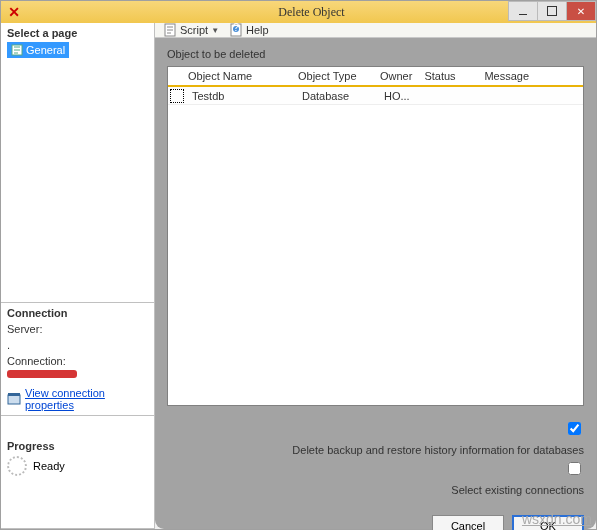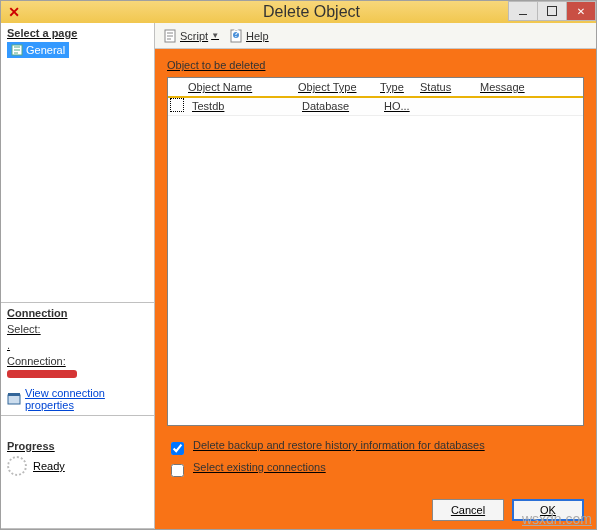--- a/index.html
+++ b/index.html
@@ -1,60 +1,60 @@
 <!DOCTYPE html>
 <html><head>
 <meta charset="utf-8">
 <style>
 * { box-sizing: border-box; font-family: "Segoe UI", Tahoma, sans-serif; font-size: 11px; }
 html, body { margin: 0; padding: 0; background: #fff; }
 .window { width: 597px; height: 530px; border: 1px solid #a0a0a0; background: #f0f0f0; position: relative; }
 .titlebar { height: 22px; background: linear-gradient(#f8d77a, #f1c74f); display: flex; align-items: center; position: relative; }
 .titlebar .close-left { width: 26px; height: 22px; display: flex; align-items: center; justify-content: center; color: #c00; font-size: 14px; font-weight: bold; }
-.titlebar .title { flex: 1; text-align: center; color: #333; font-size: 16px; }
+.titlebar .title { flex: 1; text-align: center; color: #333; font-size: 12px; font-family: Liberation Serif, serif; }
 .win-btns { position: absolute; right: 0; top: 0; display: flex; }
 .win-btn { width: 30px; height: 20px; display: flex; align-items: center; justify-content: center; background: #e5e5e5; border: 1px solid #bbb; margin-left: -1px; }
 .win-btn.minimize::after { content: ""; width: 8px; height: 1px; background: #333; margin-top: 6px; }
 .win-btn.maximize::after { content: ""; width: 8px; height: 8px; border: 1px solid #333; }
 .win-btn.close { background: #c94f44; color: #fff; }
 .win-btn.close::after { content: "✕"; font-size: 10px; }
-.body { display: flex; height: calc(100% - 22px); text-decoration: underline; }
+.body { display: flex; height: calc(100% - 22px); }
 .sidebar { width: 154px; background: #fff; border-right: 1px solid #c0c0c0; display: flex; flex-direction: column; }
 .side-section { border-bottom: 1px solid #c0c0c0; padding: 4px 6px; }
 .side-header { font-weight: bold; color: #333; margin-bottom: 3px; }
 .side-pages { flex: 0 0 auto; height: 280px; }
 .general-item { display: inline-flex; align-items: center; background: #3399ff; color: #fff; padding: 4px 4px; height: 16px; }
 .general-item .icon { margin-right: 3px; display: inline-block; }
 .side-conn { }
 .side-conn .label { color: #333; margin: 4px 0 0 0; }
 .side-conn .redact { width: 70px; height: 8px; background: #d01f1f; margin: 3px 0; border-radius: 3px; opacity: .9; }
 .link { color: #0046d5; text-decoration: underline; display: inline-flex; align-items: center; margin-top: 6px; }
 .link .icon { margin-right: 4px; }
 .side-progress { flex: 1; margin-top: 20px; }
 .spinner { width: 20px; height: 20px; border: 2px dotted #bbb; border-radius: 50%; display: inline-block; vertical-align: middle; margin-right: 6px; }
 .ready { display: flex; align-items: center; margin-top: 4px; }
-.main { flex: 1; display: flex; flex-direction: column; background: #f97316; }
+.main { flex: 1; display: flex; flex-direction: column; background: #a3a3a3; border-radius: 9px; }
 .toolbar { height: 26px; display: flex; align-items: center; padding: 0 8px; background: #f6f6f2; border-bottom: 1px solid #c8c8c8; gap: 10px; }
 .tool { display: inline-flex; align-items: center; gap: 3px; color: #333; }
 .tool .drop { font-size: 8px; color: #555; }
 .content { flex: 1; padding: 10px 12px 8px 12px; display: flex; flex-direction: column; }
 .content-label { color: #333; margin-bottom: 6px; }
 .grid { flex: 1; border: 1px solid #808080; background: #fff; min-height: 340px; }
 .grid-head { display: flex; background: #fff; border-bottom: 2px solid #eab308; }
 .grid-head .col { padding: 3px 6px; color: #333; border-right: 0px solid #e0e0e0; }
-.grid-row { display: flex; border-bottom: 1px solid #eee; height: 18px; background: #fefefe; }
+.grid-row { display: flex; align-items: center; border-bottom: 1px solid #eee; height: 18px; background: #fefefe; }
 .grid-row .cell { padding: 2px 6px; color: #333; white-space: nowrap; overflow: hidden; text-overflow: ellipsis; }
 .row-handle { width: 14px; height: 14px; border: 1px dotted #000; margin: 0 2px; flex: 0 0 14px; }
 .c-name { flex: 0 0 110px; }
 .c-type { flex: 0 0 82px; }
 .c-owner { flex: 0 0 40px; }
 .c-status { flex: 0 0 60px; }
 .c-msg { flex: 1; }
 .checks { margin-top: 10px; }
-.chk { display: flex; align-items: flex-start; gap: 6px; margin: 3px 0; color: #333; }
+.chk { display: flex; align-items: flex-end; gap: 6px; margin: 3px 0; color: #333; flex-direction: column; }
 .chk input { width: 13px; height: 13px; }
 .btn-row { display: flex; justify-content: flex-end; gap: 8px; padding: 8px 12px; border-top: 0; }
 .btn { min-width: 72px; height: 22px; border: 1px solid #888; background: #f5f5f5; display: inline-flex; align-items: center; justify-content: center; }
 .btn.primary { border: 2px solid #2a6fd6; }
 .watermark { position: absolute; right: 4px; bottom: 2px; font-size: 14px; color: #aaa; text-decoration: underline; }
 svg { display: block; }
 </style>
 </head>
 <body>
 
@@ -81,21 +81,21 @@
                 <rect x="1" y="1" width="10" height="10" fill="#fff" stroke="#5a8" stroke-width="1"></rect>
                 <path d="M3 3h6M3 6h6M3 9h4" stroke="#5a8" stroke-width="1"></path>
               </svg>
           </span>
           <span>General</span>
         </span>
       </div>
 
       <div class="side-section side-conn">
         <div class="side-header">Connection</div>
-        <div class="label">Select:</div>
+        <div class="label">Server:</div>
         <div class="label">.</div>
         <div class="label">Connection:</div>
         <div class="redact"></div>
         <a class="link">
           <span class="icon">
             <svg width="14" height="14">
                 <rect x="1" y="3" width="12" height="9" fill="#cde" stroke="#369"></rect>
                 <rect x="1" y="1" width="12" height="3" fill="#369"></rect>
               </svg>
           </span>
@@ -136,21 +136,21 @@
         </span>
       </div>
 
       <div class="content">
         <div class="content-label">Object to be deleted</div>
         <div class="grid">
           <div class="grid-head">
             <div class="col" style="flex:0 0 14px"></div>
             <div class="col c-name">Object Name</div>
             <div class="col c-type">Object Type</div>
-            <div class="col c-owner">Type</div>
+            <div class="col c-owner">Owner</div>
             <div class="col c-status">Status</div>
             <div class="col c-msg">Message</div>
           </div>
           <div class="grid-row">
             <div class="row-handle"></div>
             <div class="cell c-name">Testdb</div>
             <div class="cell c-type">Database</div>
             <div class="cell c-owner">HO...</div>
             <div class="cell c-status"></div>
             <div class="cell c-msg"></div>

